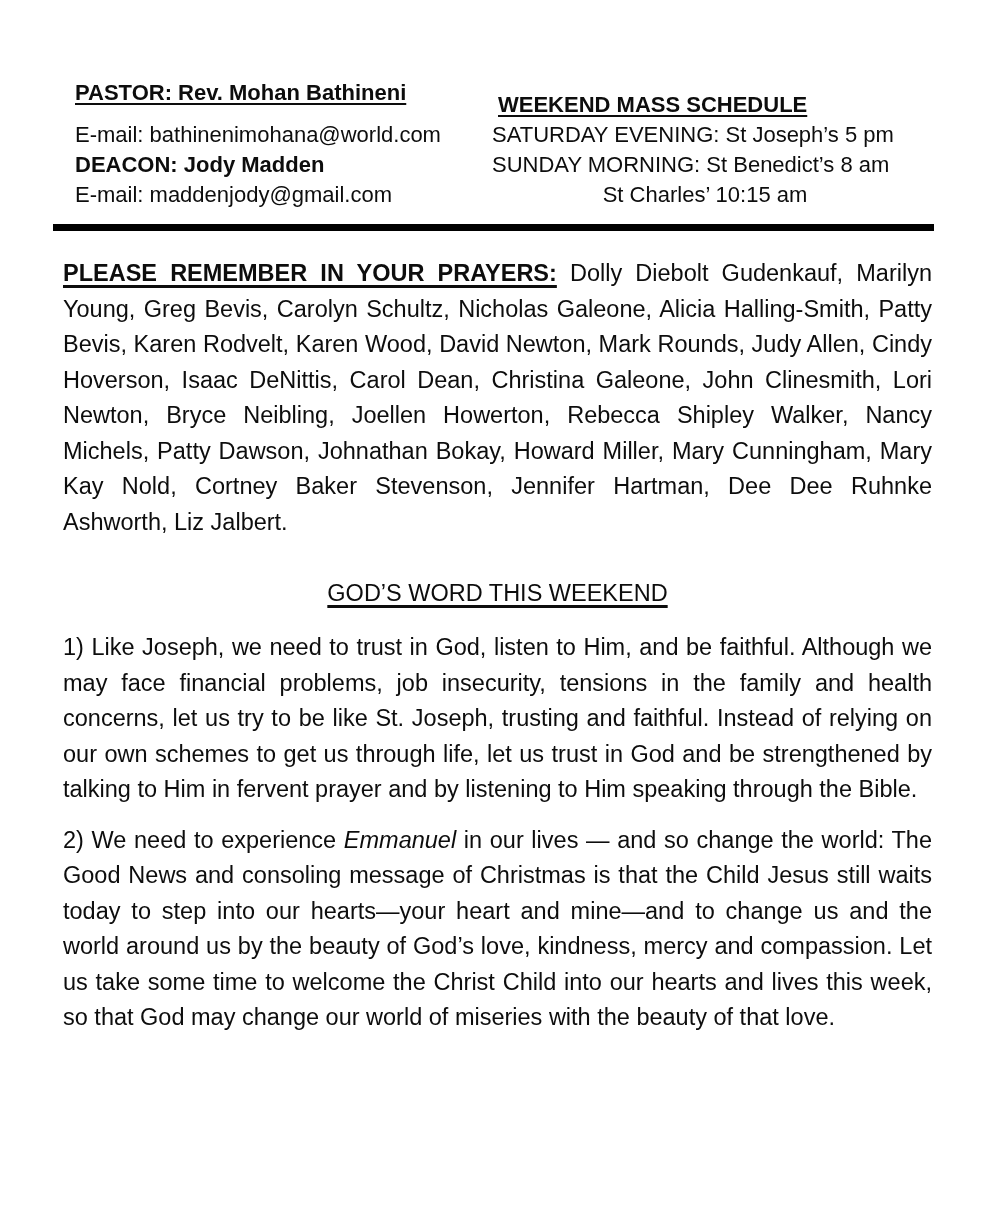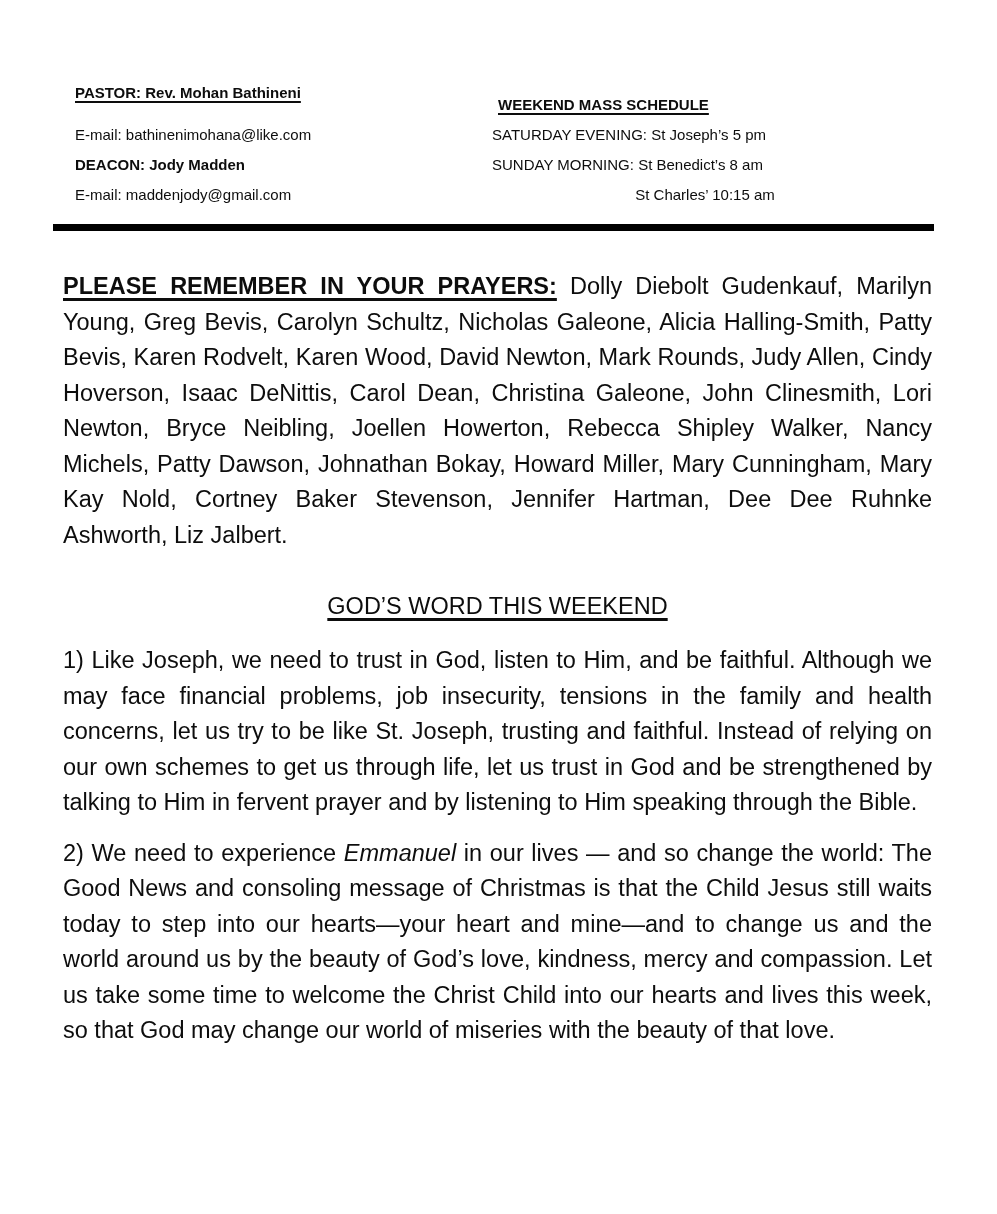--- a/index.html
+++ b/index.html
@@ -14,21 +14,21 @@
     margin: 0 auto;
     background: #ffffff;
     color: #0d0d0d;
     font-family: "Liberation Sans", "DejaVu Sans", sans-serif;
     box-sizing: border-box;
     padding: 78px 65px 0 63px;
     overflow: hidden;
   }
   
   .contact-block {
-    font-size: 15px;
+    font-size: 22px;
     line-height: 30px;
     padding-left: 12px;
   }
   .hdr-row { display: flex; }
   .hdr-left {
     flex: 0 0 417px;
     white-space: nowrap;
   }
   .hdr-right {
     flex: 1 1 auto;
@@ -51,21 +51,21 @@
     margin: 14px 0 0 -10px;
     width: calc(100% + 12px);
   }
   
   .body-text {
     font-size: 23.5px;
     line-height: 35.5px;
     text-align: justify;
     margin: 0;
   }
-  .prayers { margin-top: 38px; }
+  .prayers { margin-top: 25px; }
   .lead-in {
     font-weight: bold;
     text-decoration: underline;
     text-decoration-thickness: 2.5px;
     text-underline-offset: 4px;
   }
   .section-heading {
     margin: 38px 0 22px 0;
     text-align: center;
     font-size: 23.5px;
@@ -84,21 +84,21 @@
 <body>
 
 <div class="page">
 
   <div class="contact-block">
     <div class="hdr-row">
       <div class="hdr-left bold-underline">PASTOR: Rev. Mohan Bathineni</div>
       <div class="hdr-right title-cell bold-underline">WEEKEND MASS SCHEDULE</div>
     </div>
     <div class="hdr-row">
-      <div class="hdr-left">E-mail: bathinenimohana@like.com</div>
+      <div class="hdr-left">E-mail: bathinenimohana@world.com</div>
       <div class="hdr-right">SATURDAY EVENING: St Joseph’s 5 pm</div>
     </div>
     <div class="hdr-row">
       <div class="hdr-left bold">DEACON: Jody Madden</div>
       <div class="hdr-right">SUNDAY MORNING: St Benedict’s 8 am</div>
     </div>
     <div class="hdr-row">
       <div class="hdr-left">E-mail: maddenjody@gmail.com</div>
       <div class="hdr-right right-align">St Charles’ 10:15 am</div>
     </div>

